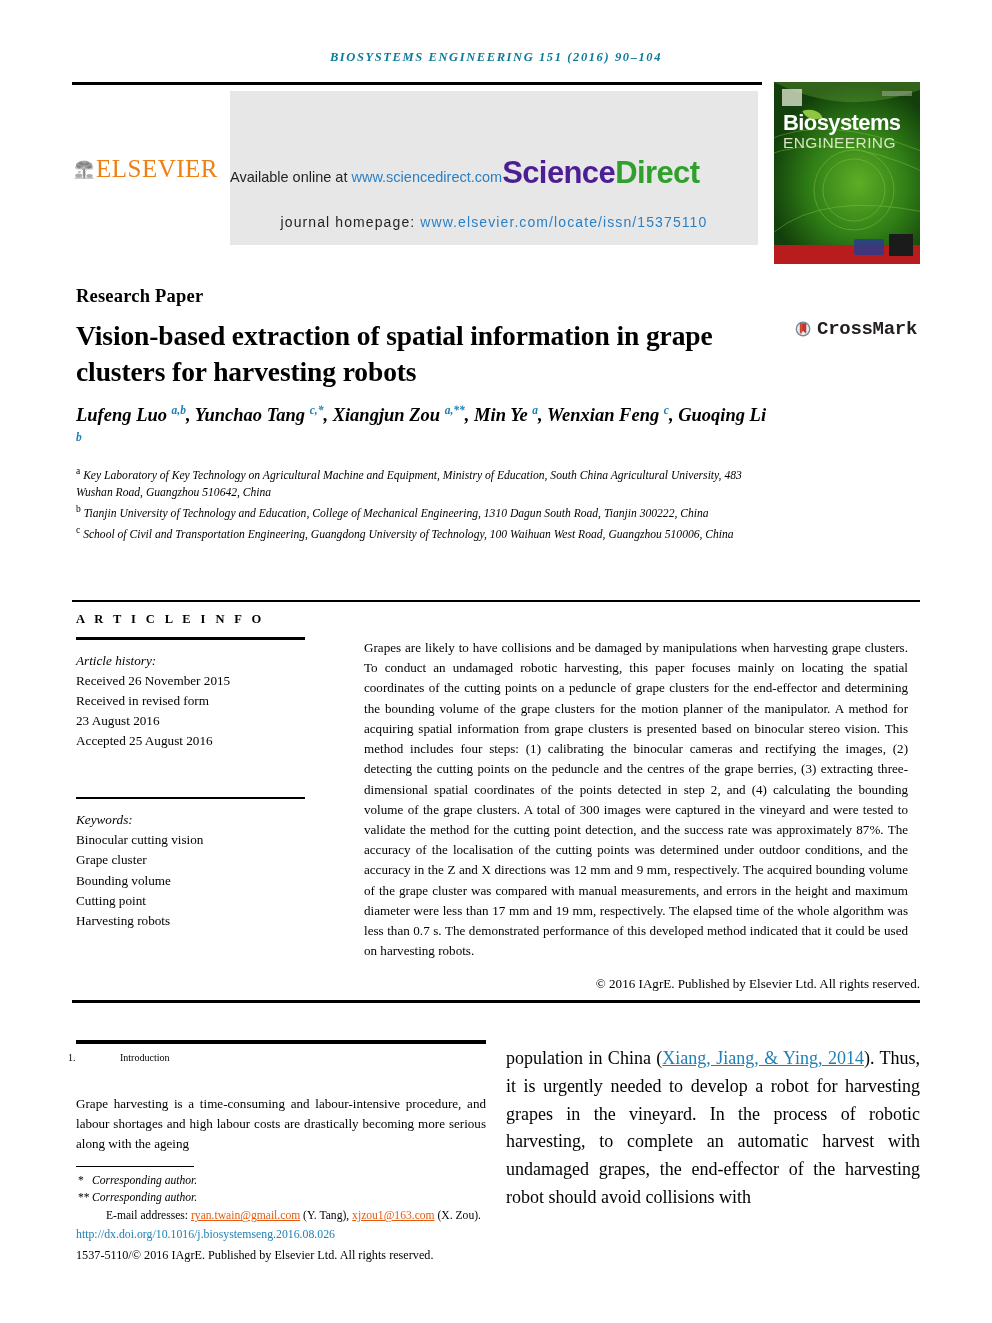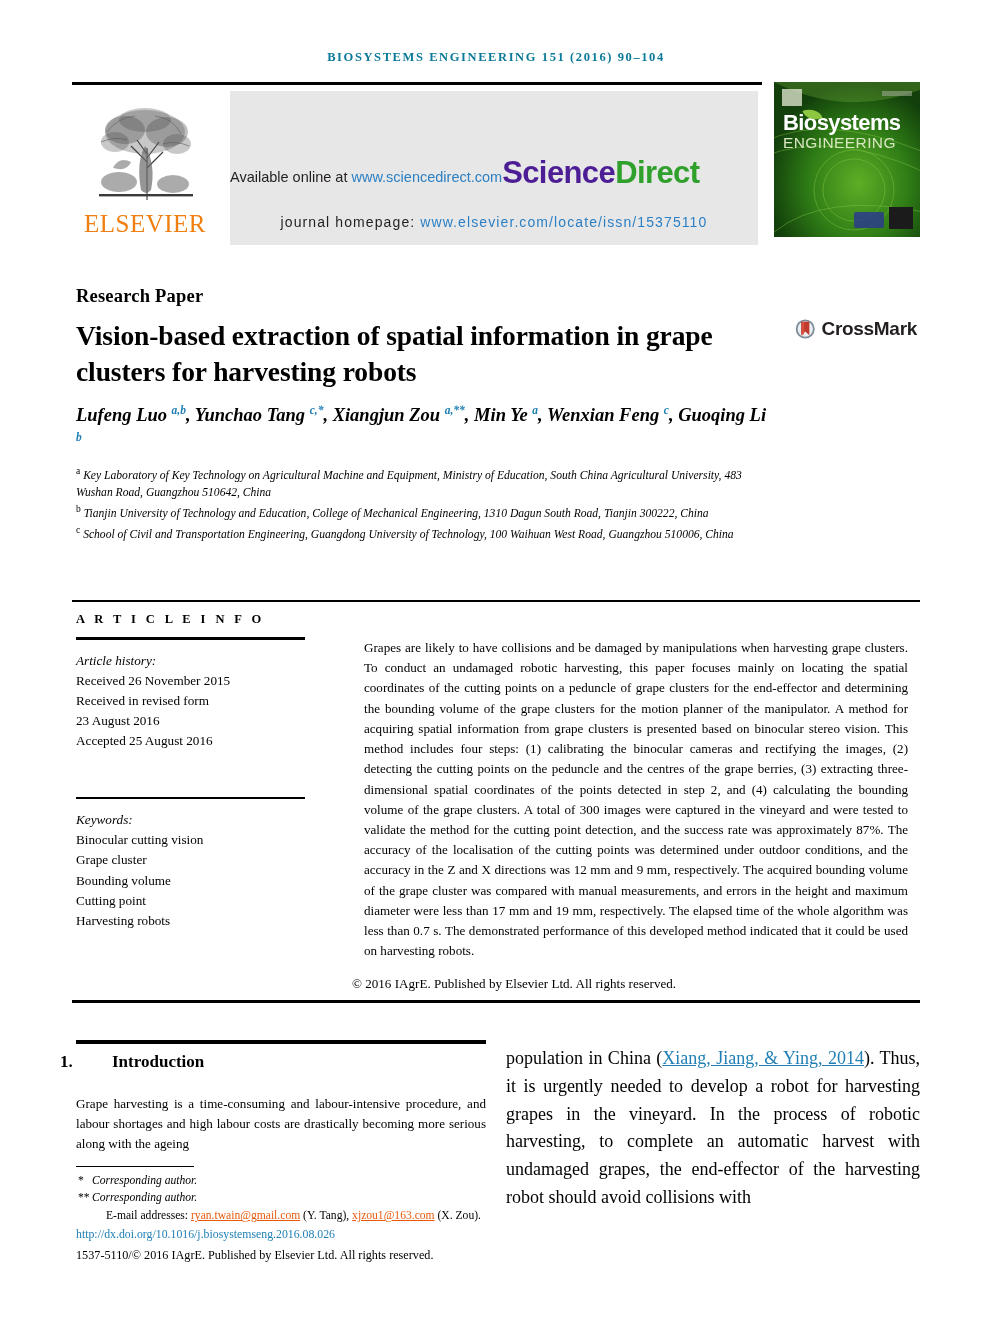--- a/index.html
+++ b/index.html
@@ -17,30 +17,31 @@
   
   .runhead {
     position: absolute; left: 0; top: 50px; width: 992px;
     text-align: center;
     color: #0b7a99;
     font-family: "Liberation Serif", serif;
     font-size: 12.5px;
     font-weight: bold;
     letter-spacing: 1.6px;
     font-variant: small-caps;
+    font-style: italic;
   }
 
   
   .masthead { position: absolute; left: 72px; top: 82px; width: 848px; height: 163px; }
   .mast-rule {
     position: absolute; left: 0; top: 0; width: 690px; height: 3px; background: #000;
   }
   .elsevier-box {
     position: absolute; left: 0; top: 9px; width: 146px; height: 154px;
-    display: flex; flex-direction: column; align-items: center; justify-content: center;
+    display: flex; flex-direction: row; align-items: center; justify-content: flex-end;
   }
   .elsevier-tree { width: 120px; height: 106px; margin-top: 3px; }
   .elsevier-word {
     color: #f07f11; font-family: "Liberation Serif", serif;
     font-size: 25px; letter-spacing: 0.5px; margin-top: 2px;
     font-weight: 400;
   }
   .sd-banner {
     position: absolute; left: 158px; top: 9px; width: 528px; height: 154px;
     background: #e7e7e7;
@@ -55,22 +56,22 @@
   .sd-logo .sci { color: #4c1d95; }
   .sd-logo .dir { color: #30a02c; }
   .sd-home {
     position: absolute; bottom: 15px; left: 0; width: 100%; text-align: center;
     font-family: "Liberation Sans", sans-serif; font-size: 14px; letter-spacing: 1.1px;
     color: #231f20;
   }
   .sd-home a { color: #2b7fc4; text-decoration: none; }
 
   .cover {
-    position: absolute; left: 702px; top: 0px; width: 146px; height: 155px;
-    background: #1d4ed8; overflow: hidden;
+    position: absolute; left: 702px; top: 0px; width: 146px; height: 182px;
+    background: #b91c1c; overflow: hidden;
   }
   .cover-inner { position: absolute; inset: 0; }
   .cover-title {
     position: absolute; left: 9px; top: 30px; font-family: "Liberation Sans", sans-serif;
     line-height: 1.0; z-index: 4;
   }
   .cover-title .t1 { display: block; color: #ffffff; font-size: 22px; font-weight: bold; letter-spacing: -0.6px; }
   .cover-title .t2 { display: block; color: #d8e6c0; font-size: 15.5px; letter-spacing: 0.4px; margin-top: 1px; }
   .cover-leaf {
     position: absolute; left: 30px; top: 26px; width: 17px; height: 13px;
@@ -100,21 +101,21 @@
   }
   .title {
     position: absolute; left: 76px; top: 300px; width: 640px;
     font-size: 27.5px; font-weight: bold; line-height: 1.30; letter-spacing: -0.1px;
   }
   .crossmark {
     position: absolute; left: 795px; top: 307px; width: 122px; height: 44px;
     display: flex; align-items: center; gap: 6px;
   }
   .crossmark .cm-word {
-    font-family: Liberation Sans, sans-serif; font-size: 19px; font-weight: bold;
+    font-family: Liberation Mono, monospace; font-size: 19px; font-weight: bold;
     color: #231f20; letter-spacing: -0.3px;
   }
   .authors {
     position: absolute; left: 76px; top: 402px; width: 700px;
     font-size: 18.5px; font-style: italic; font-weight: bold; line-height: 1.45;
   }
   .authors sup { color: #1f7fb5; font-size: 0.62em; font-style: italic; font-weight: bold; }
   .affils {
     position: absolute; left: 76px; top: 464px; width: 700px;
     font-size: 11.6px; font-style: italic; line-height: 1.52;
@@ -134,29 +135,29 @@
   .info-block .it { font-style: italic; }
   .info-rule2 { width: 229px; height: 2.5px; background: #000; margin: 46px 0 0 0; }
   .kw-block { margin-top: 11px; font-size: 13.2px; line-height: 1.52; }
   .kw-block .it { font-style: italic; }
 
   .abstract {
     position: absolute; left: 352px; top: 626px; width: 568px;
     font-size: 13.1px; line-height: 1.545; text-align: justify;
   }
   .abstract p { margin: 12px; }
-  .copyline { text-align: left; margin-top: 1px; }
+  .copyline { text-align: right; margin-top: 1px; }
 
   
   .col-rule {
     position: absolute; left: 76px; top: 1040px; width: 410px; height: 3.5px; background: #000;
   }
   .intro-head {
-    position: absolute; left: 60px; top: 1052px; width: 420px;
-    font-size: 17px; font-weight: bold;
+    position: absolute; left: 68px; top: 1052px; width: 420px;
+    font-size: 10px; font-weight: normal;
   }
   .intro-head .num { display: inline-block; width: 52px; }
   .col-left {
     position: absolute; left: 76px; top: 1094px; width: 410px;
     font-size: 13.1px; line-height: 1.545; text-align: justify;
   }
   .col-right {
     position: absolute; left: 506px; top: 1045px; width: 414px;
     font-size: 18px; line-height: 1.545; text-align: justify;
   }

